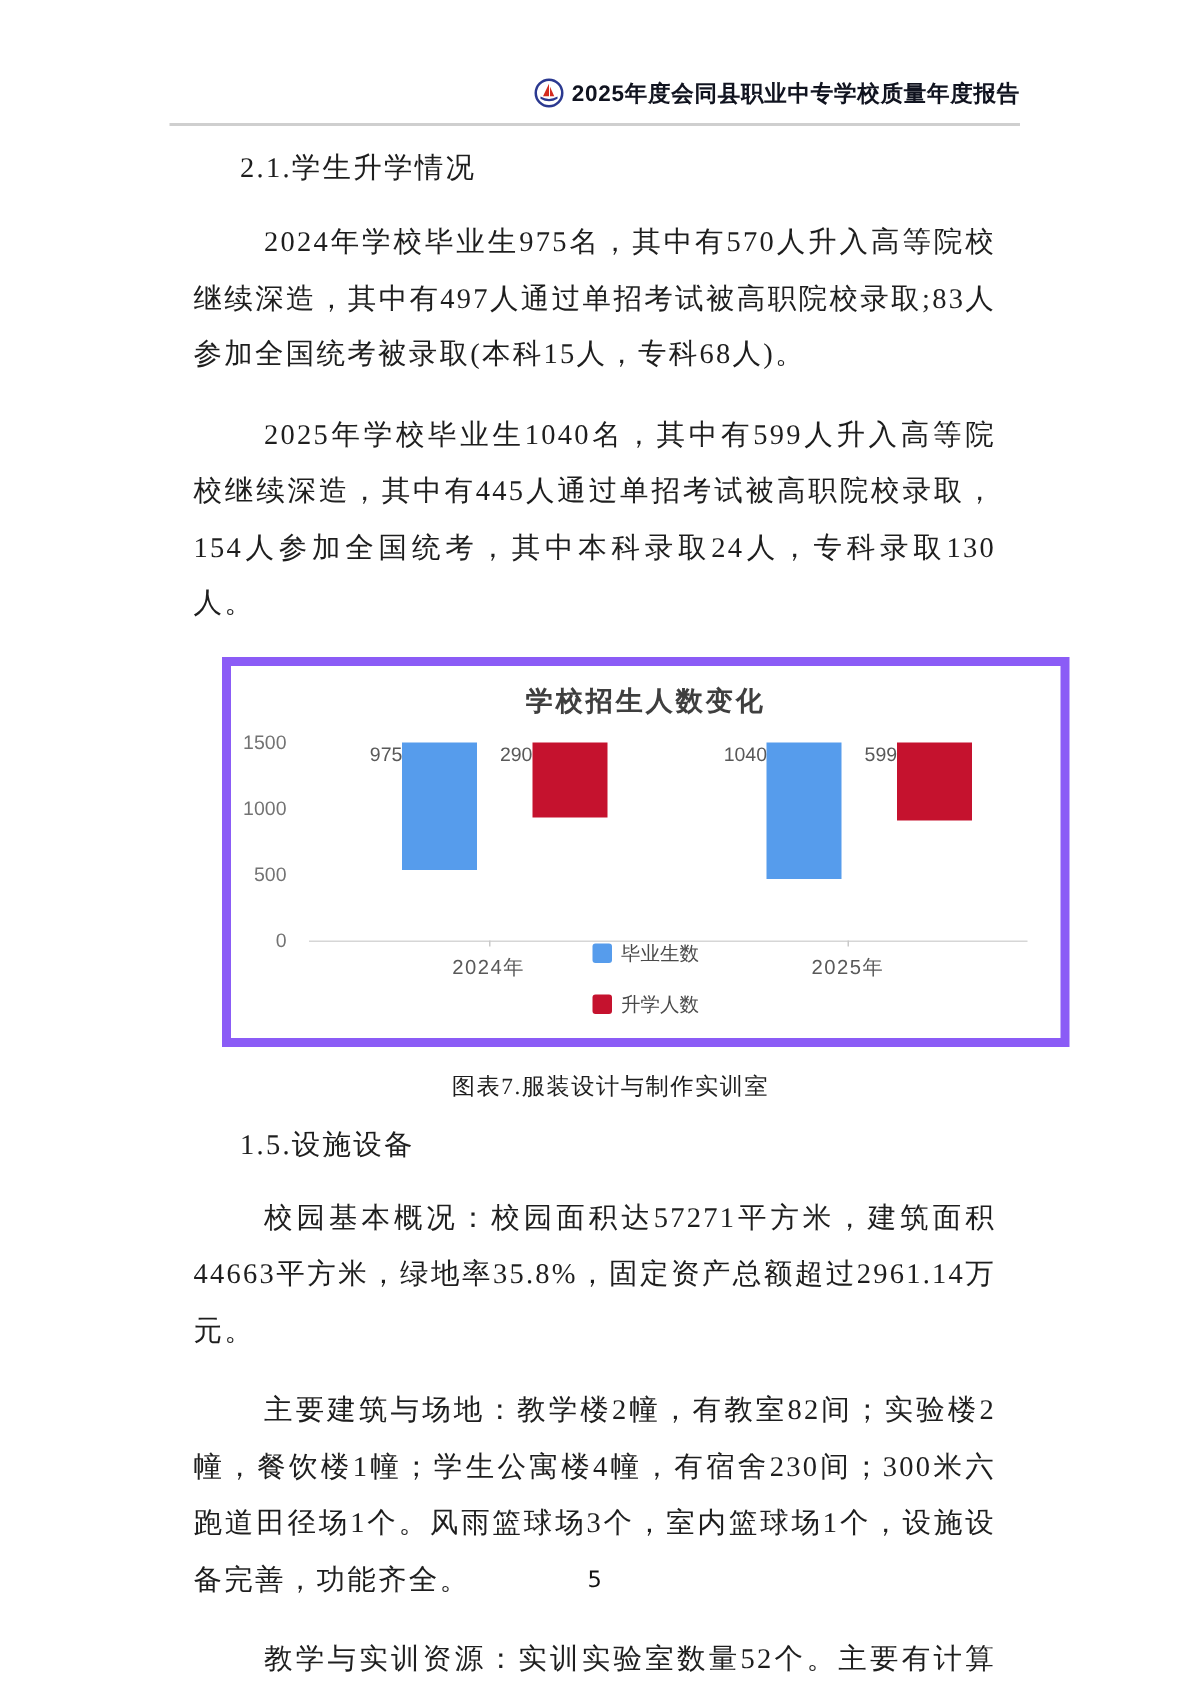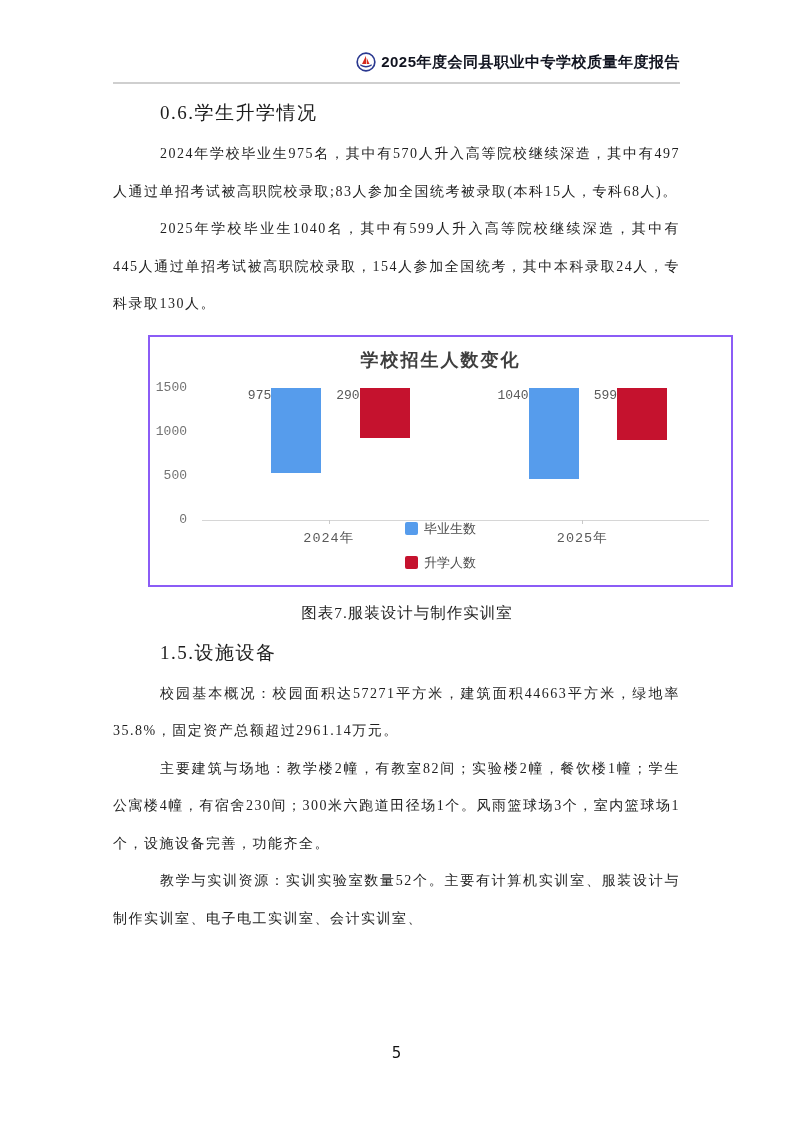--- a/index.html
+++ b/index.html
@@ -26,34 +26,33 @@
   }
   .logo { width:20px; height:20px; display:block; }
 
   
   .sec-heading {
     margin:15px 0 8px 0;
     padding-left:47px;
     font-size:19px; letter-spacing:1.5px; line-height:28px;
   }
   .para {
-    margin:0;
-    font-size:14px; line-height:37.5px; letter-spacing:1.5px;
+    margin:16px;
+    font-size:19px; line-height:37.5px; letter-spacing:1.5px;
     text-align:justify; text-indent:47px;
   }
 
   
   .chart-frame {
     position:relative;
     margin:12px 0 0 35px;
     width:553px; height:248px;
-    border:2px solid #8b5cf6;
+    border:6px solid #8b5cf6;
     background:#ffffff;
-    font-family:Liberation Mono, monospace;
-    padding-left:28px;
+    font-family:Liberation Sans, sans-serif;
   }
   .chart-title {
     position:absolute; top:11px; left:0; width:100%;
     text-align:center;
     font-weight:bold; font-size:18px; color:#3f3f3f; letter-spacing:2px;
   }
   .plot {
     position:absolute; left:52px; right:22px; top:51px; height:132px;
     border-bottom:1px solid #d6d6d6;
     display:flex;
@@ -113,21 +112,21 @@
     <div class="header">
       <svg class="logo" viewBox="0 0 24 24" aria-hidden="true">
         <circle cx="12" cy="12" r="10.6" fill="#ffffff" stroke="#2b3990" stroke-width="2"></circle>
         <path d="M12 4.5 L12 14.5 L7.2 14.5 Z" fill="#d42a1e"></path>
         <path d="M12.8 7 L12.8 14.5 L16.2 14.5 Z" fill="#d42a1e"></path>
         <path d="M5.2 14.8 Q12 18.6 18.8 14.8 L18.8 16.6 Q12 20.6 5.2 16.6 Z" fill="#2b3990"></path>
       </svg>
       <span class="header-title">2025年度会同县职业中专学校质量年度报告</span>
     </div>
 
-    <div class="sec-heading">0.6.学生升学情况</div>
+    <div class="sec-heading">2.1.学生升学情况</div>
 
     <p class="para">2024年学校毕业生975名，其中有570人升入高等院校继续深造，其中有497人通过单招考试被高职院校录取;83人参加全国统考被录取(本科15人，专科68人)。</p>
     <p class="para">2025年学校毕业生1040名，其中有599人升入高等院校继续深造，其中有445人通过单招考试被高职院校录取，154人参加全国统考，其中本科录取24人，专科录取130人。</p>
 
     <div class="chart-frame">
       <div class="chart-title">学校招生人数变化</div>
       <div class="y-axis-labels">
           <div class="ytick" style="top: -8px;">1500</div>
           <div class="ytick" style="top: 36px;">1000</div>
           <div class="ytick" style="top: 80px;">500</div>

